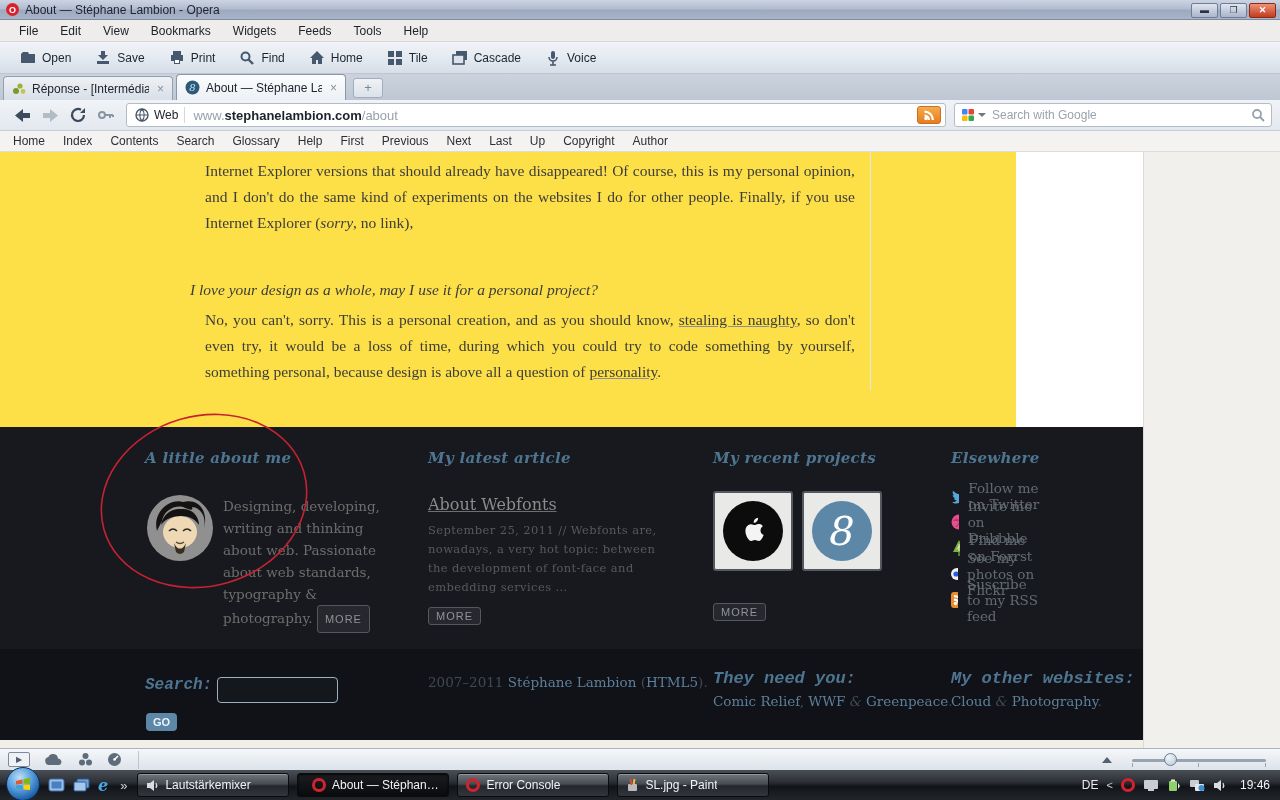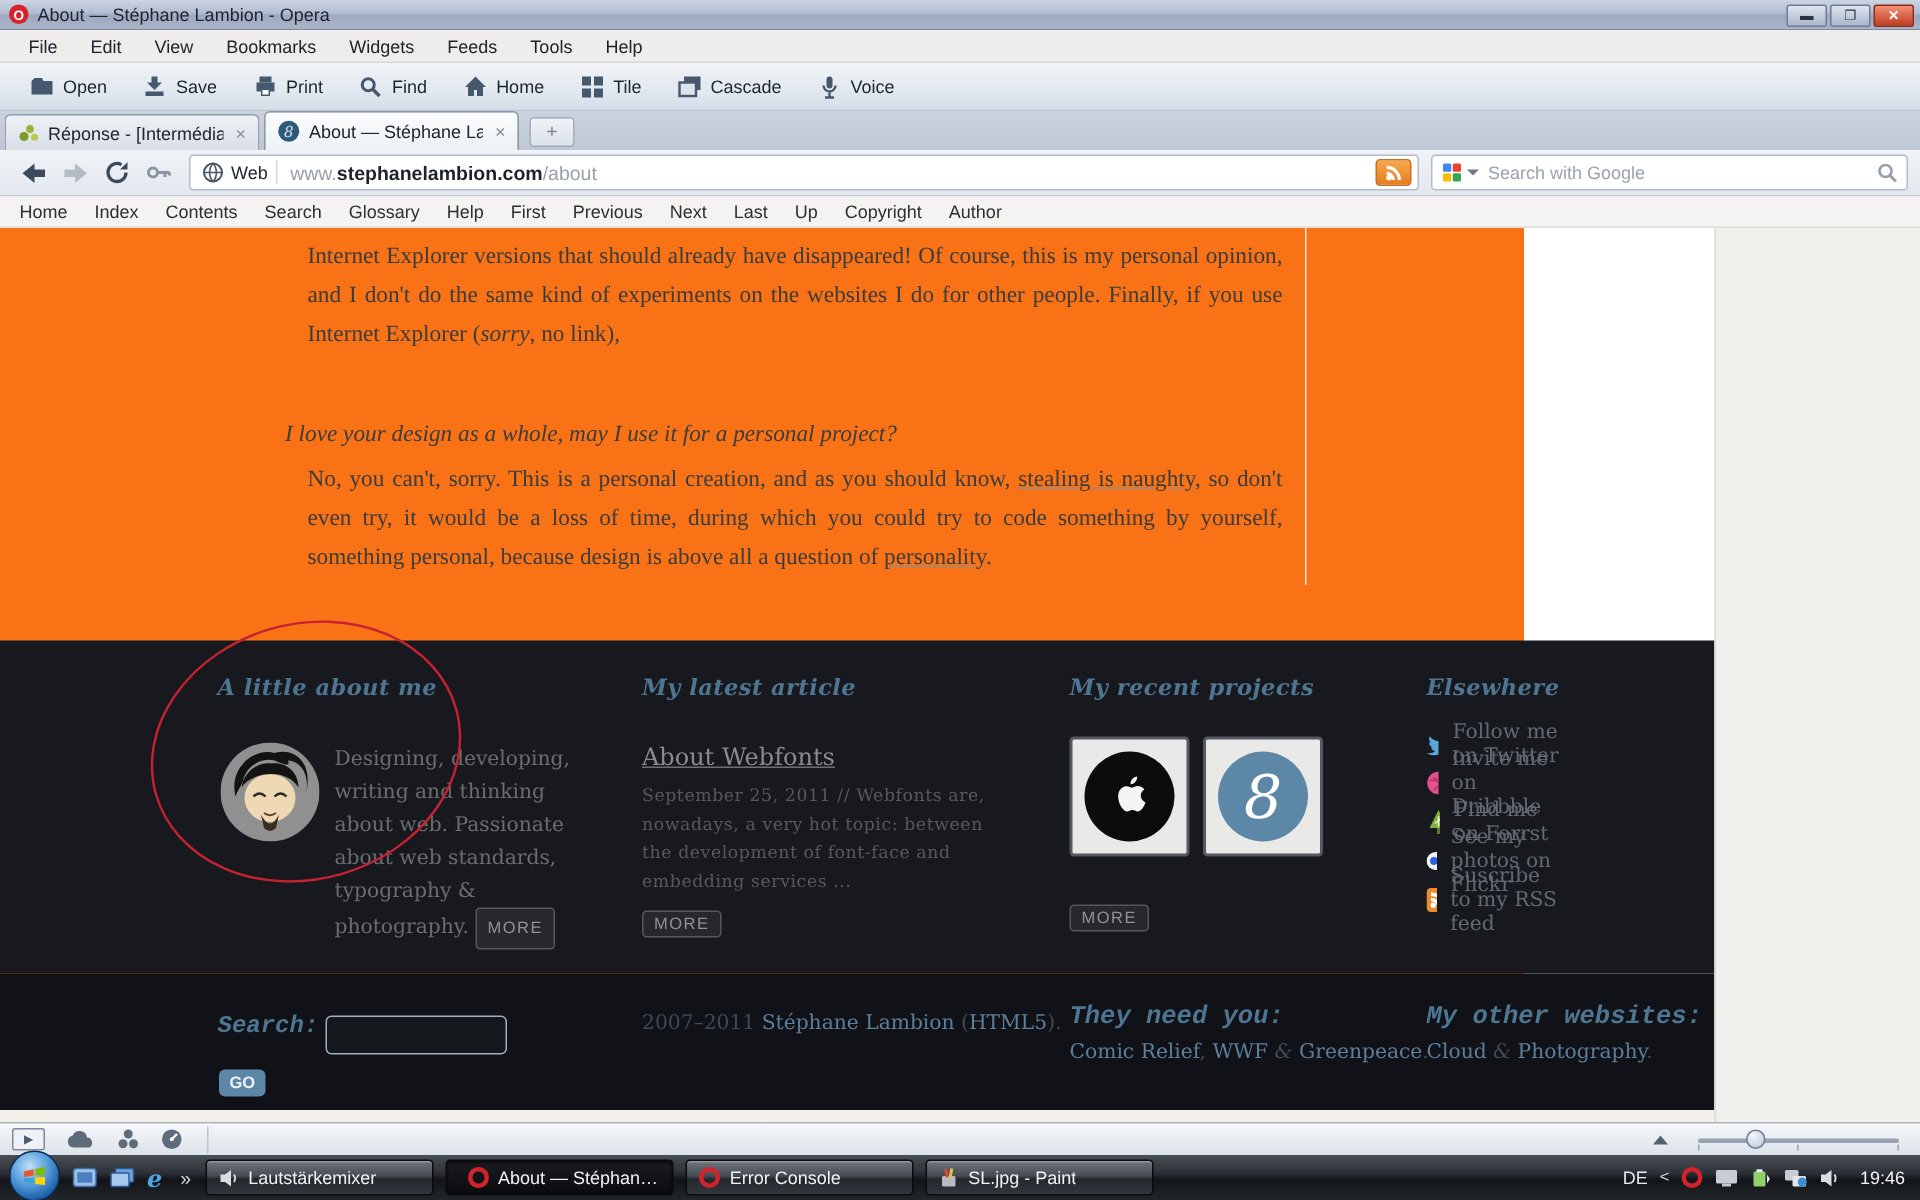--- a/index.html
+++ b/index.html
@@ -63,21 +63,21 @@
   #searchfield input::placeholder { color:#9aa3ad; }
   .caret-down { width:0; height:0; border-left:4px solid transparent; border-right:4px solid transparent;
     border-top:4px solid #6d7886; margin:0 6px 0 3px; }
 
   
   #docnav { position:absolute; left:0; top:131px; width:1280px; height:21px; background:#f4f3f1;
     border-bottom:1px solid #dddcd8; display:flex; align-items:center; padding-left:4px; }
   #docnav a { font-size:12px; color:#2b2f35; padding:0 9px; text-decoration:none; }
 
   
-  #viewport { position:absolute; left:0; top:152px; width:1016px; height:596px; background:#f97316; }
+  #viewport { position:absolute; left:0; top:152px; width:1016px; height:596px; background:#fde047; }
   #rightstrip { position:absolute; left:1143px; top:0; width:137px; height:596px; background:#f1f0ec;
     border-left:1px solid #dbdad5; z-index:3; }
   #coldivider { position:absolute; left:870px; top:0; width:1px; height:238px; background:#e7e6e2; }
 
   .serif { font-family:"Liberation Serif","DejaVu Serif",serif; }
   #para1, #answer { position:absolute; width:650px; font-size:15.5px; line-height:26px; color:#3c3c3c;
     text-align:justify; }
   #para1 { left:205px; top:6px; }
   #question { position:absolute; left:190px; top:129px; font-size:15.5px; font-style:italic; color:#3c3c3c; }
   #answer { left:205px; top:155px; }

